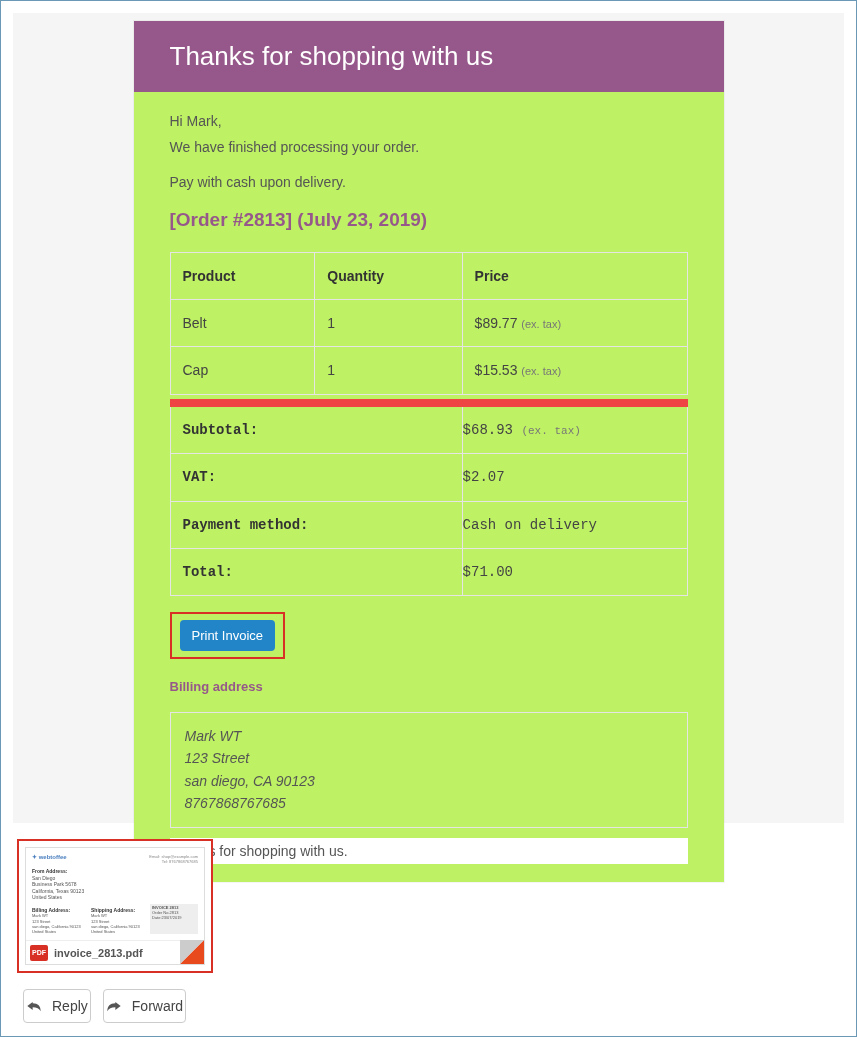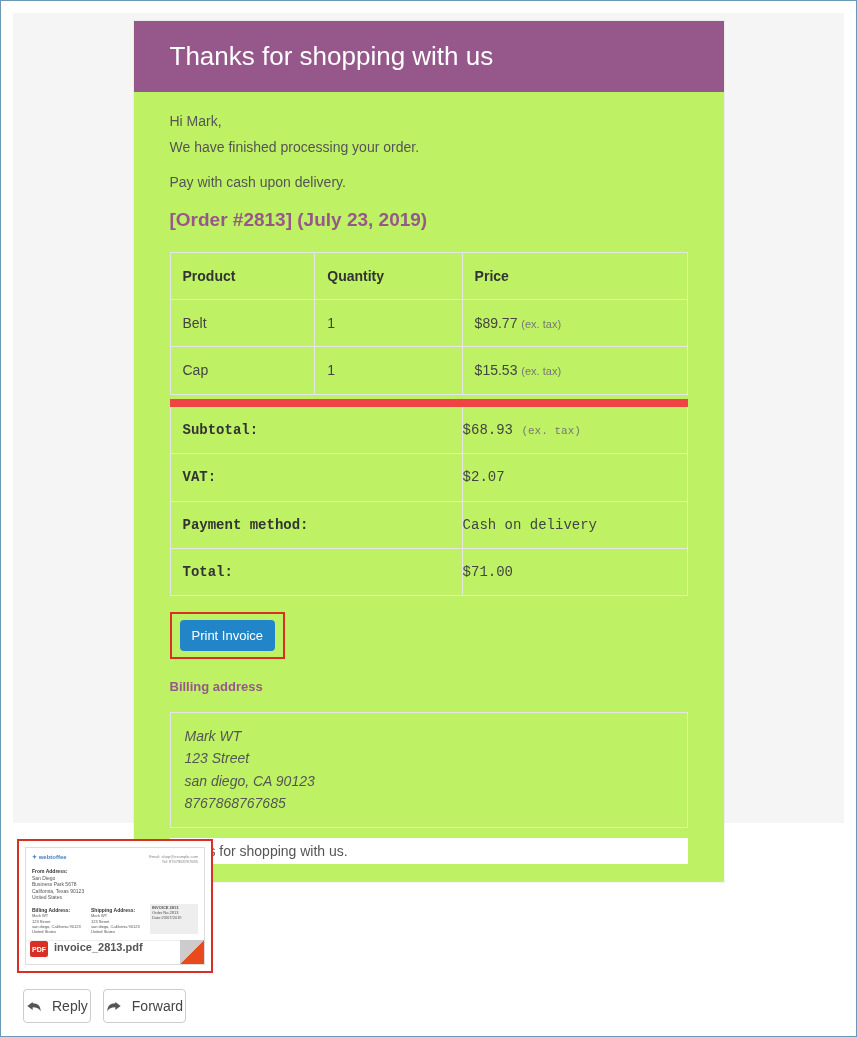--- a/index.html
+++ b/index.html
@@ -196,20 +196,21 @@
       max-width: 48px;
     }
     .attach-footer {
       position: absolute;
       left: 0;
       right: 0;
       bottom: 0;
       height: 24px;
       background: linear-gradient(to right, #fff 0%, #fff 80%, #fff 80%);
       display: flex;
+      align-items: center;
       padding-left: 4px;
       font-size: 11px;
       color: #555;
       font-weight: 600;
       border-top: 1px solid #eee;
     }
     .pdf-badge {
       width: 18px;
       height: 16px;
       background: #d93025;

